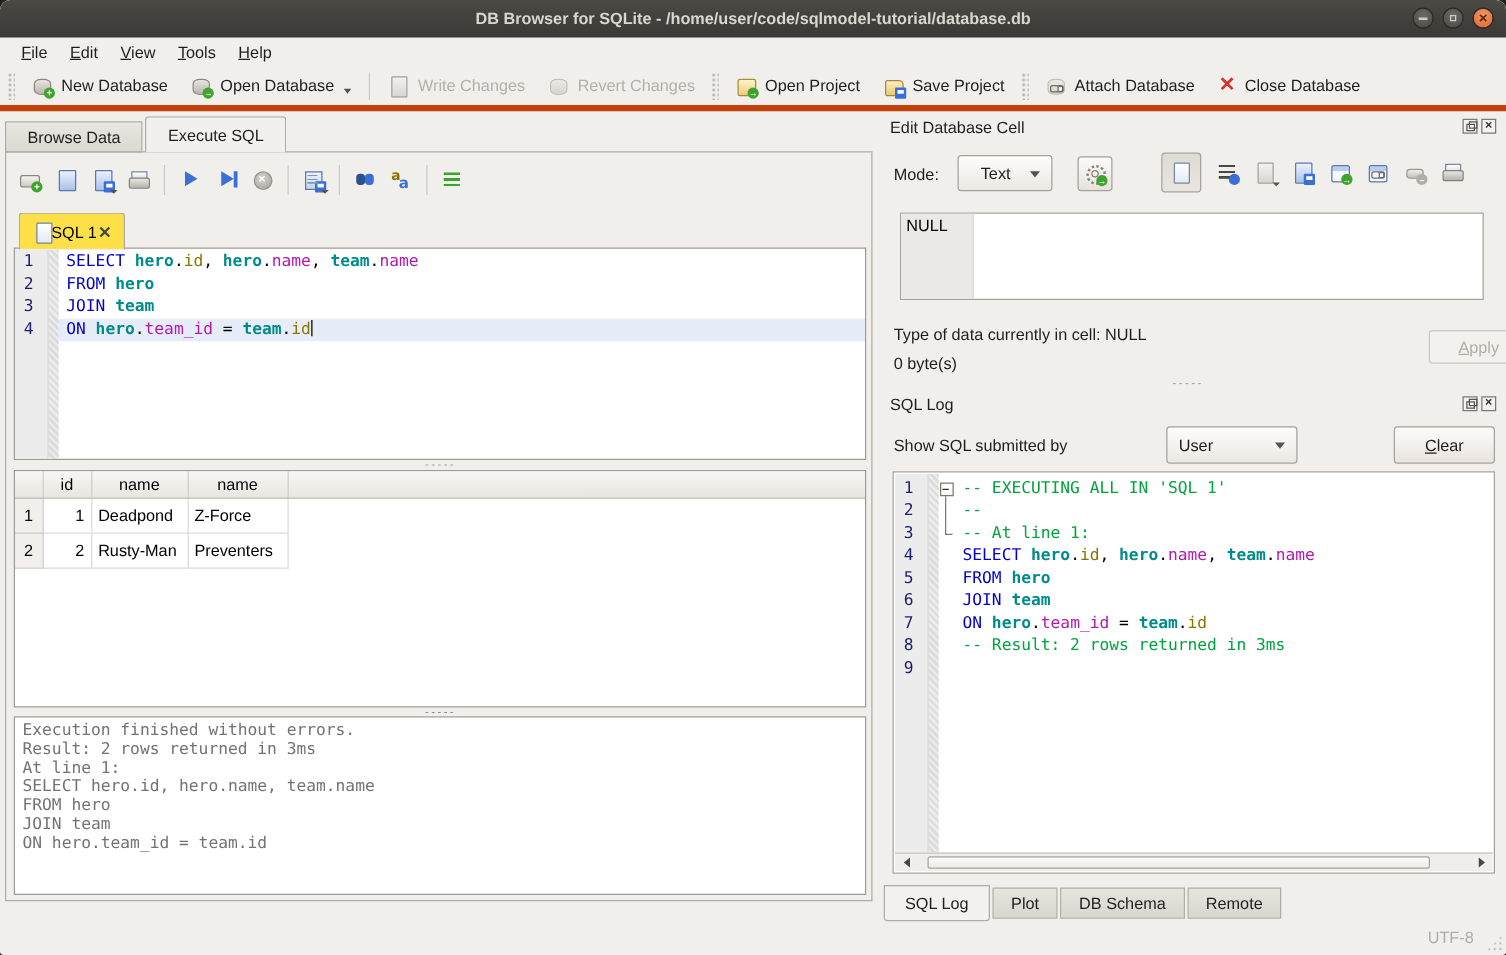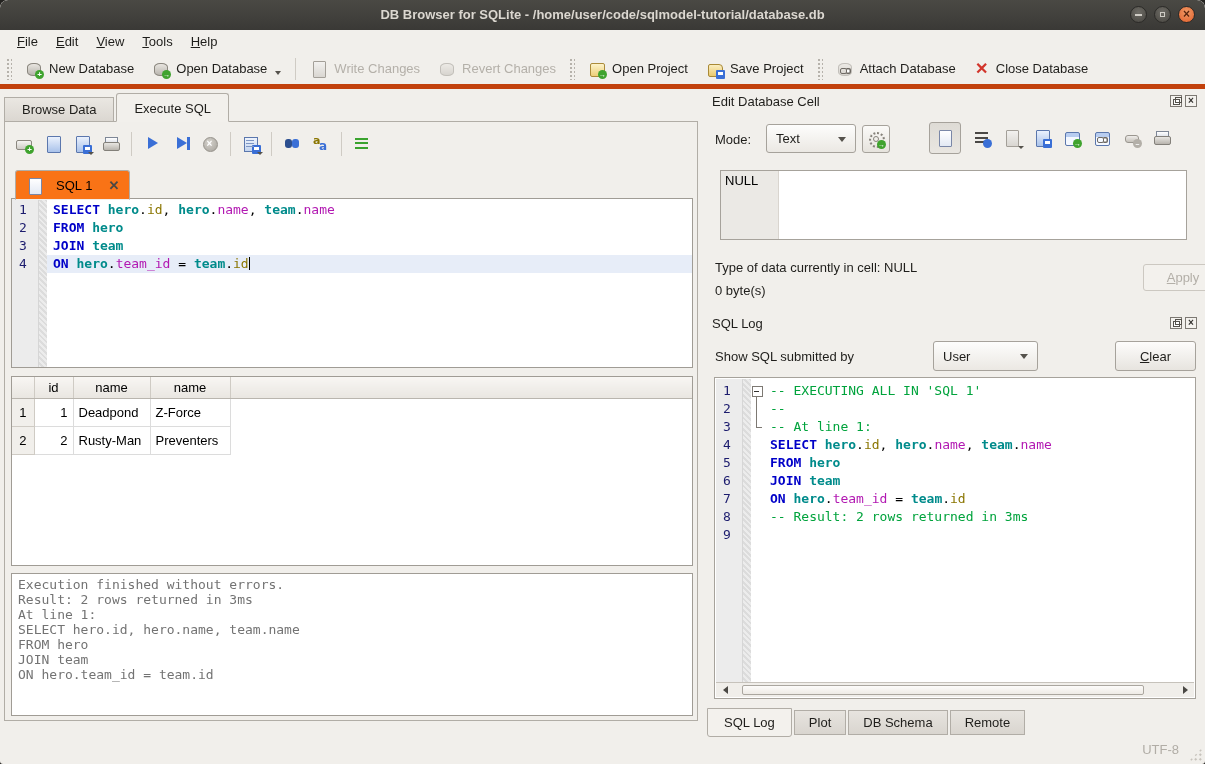--- a/index.html
+++ b/index.html
@@ -69,36 +69,36 @@
   .small-caret{position:absolute;right:-3px;bottom:-2px;width:0;height:0;border-top:3.5px solid #55524c;border-left:3px solid transparent;border-right:3px solid transparent;}
 
   
   .tabbar{position:absolute;top:93px;left:4px;display:flex;align-items:flex-end;height:29px;z-index:3;}
   .tab{font-size:13px;padding:4px 17px 3px;background:linear-gradient(#eae7e2,#dbd7d1);border:1px solid #b1ada6;margin-right:2px;height:25px;color:#1f1e1b;}
   .tab.active{background:#f2f0ec;height:29px;border-bottom:1px solid #f2f0ec;border-radius:3px 3px 0 0;padding-top:7px;}
   .frame{position:absolute;left:4px;top:121px;width:694px;height:600px;border:1px solid #b1ada6;background:#f1efeb;}
 
   .sqltoolbar{position:absolute;left:10px;top:9px;display:flex;align-items:center;gap:11px;height:26px;}
   .sqltoolbar .tb-sep{height:24px;margin:0 0;}
-  .sqltab{position:absolute;left:10px;top:48px;height:30px;display:flex;align-items:center;gap:16px;padding:0 10px;background:#f97316;border:1px solid #b1ada6;border-bottom:1px solid #f1efeb;border-radius:3px 3px 0 0;font-size:13px;z-index:2;}
+  .sqltab{position:absolute;left:10px;top:48px;height:30px;display:flex;align-items:center;gap:1px;padding:0 10px;background:#fde047;border:1px solid #b1ada6;border-bottom:1px solid #f1efeb;border-radius:3px 3px 0 0;font-size:13px;z-index:2;}
   .sqltab .close-x{color:#4a4844;font-weight:bold;font-size:13px;}
   .sqltab .close-x::before{content:"\2715";}
 
   
   .code{position:absolute;background:#fff;border:1px solid #a09c95;overflow:hidden;padding-top:2px;}
   .code::before{content:"";position:absolute;left:0;top:0;bottom:0;width:26px;background:#ececec;border-right:1px solid #d6d6d6;}
   .code::after{content:"";position:absolute;left:27px;top:0;bottom:0;width:8px;background:repeating-linear-gradient(45deg,#ececec 0 2px,#dcdcdc 2px 4px);}
   .cl{position:relative;display:flex;height:18px;line-height:18px;font-family:"DejaVu Sans Mono",monospace;font-size:13px;z-index:1;}
   .ln{width:27px;padding-left:7px;flex:none;color:#1c1c6e;}
   .fmh{width:8px;flex:none;}
   .fmf{width:13px;flex:none;position:relative;}
   .ct{flex:1;white-space:pre;padding-left:6px;color:#000;}
   .cl.active .ct{background:#e7edf8;}
   .caret{display:inline-block;width:1px;height:13px;background:#000;vertical-align:-2px;}
-  .tk-kw{color:var(--c-kw,#0000c8);font-weight:bold;}
+  .tk-kw{color:var(--c-kw,#0000c8);font-weight:normal;}
   .tk-tb{color:var(--c-tb,#008b8b);font-weight:bold;}
   .tk-mg{color:var(--c-mg,#b218b2);}
   .tk-ol{color:var(--c-ol,#8a7500);}
   .tk-cm{color:var(--c-cm,#00a33c);}
   .tk-pl{color:#000;}
   .fold-start{background:linear-gradient(to bottom,transparent 14px,#7d7973 14px) no-repeat 5px 0/1px 100%;}
   .fold-start::before{content:"";position:absolute;left:1px;top:4px;width:9px;height:9px;background:#fff;border:1px solid #7d7973;}
   .fold-start::after{content:"";position:absolute;left:3px;top:9px;width:5px;height:1px;background:#33312e;}
   .fold-mid{background:linear-gradient(#7d7973,#7d7973) no-repeat 5px 0/1px 100%;}
   .fold-end{background:linear-gradient(#7d7973,#7d7973) no-repeat 5px 0/1px 10px,linear-gradient(#7d7973,#7d7973) no-repeat 5px 9px/6px 1px;}
@@ -336,21 +336,21 @@
 ON hero.team_id = team.id</div>
   </div>
 
   <div class="dock-title" style="left:712px;top:94px;">Edit Database Cell</div>
   <div class="dock-btns" style="right:8px;top:95px;">
     <div class="dock-btn float"></div>
     <div class="dock-btn closeb"></div>
   </div>
 
   <div class="label13" style="left:715px;top:132px;">Mode:</div>
-  <div class="combo" style="left:766px;top:124px;width:90px;height:29px;">
+  <div class="combo" style="left:766px;top:124px;width:76px;height:29px;justify-content:center;">
     <span>Text</span>
   </div>
   <div class="sq-btn" style="left:862px;top:125px;width:28px;height:28px;">
     <span class="ic p-gear">
         <span class="badge b-green arrow"></span>
       </span>
   </div>
 
   <div class="mode-icons" style="left:929px;top:122px;">
     <span class="pressed-box">

